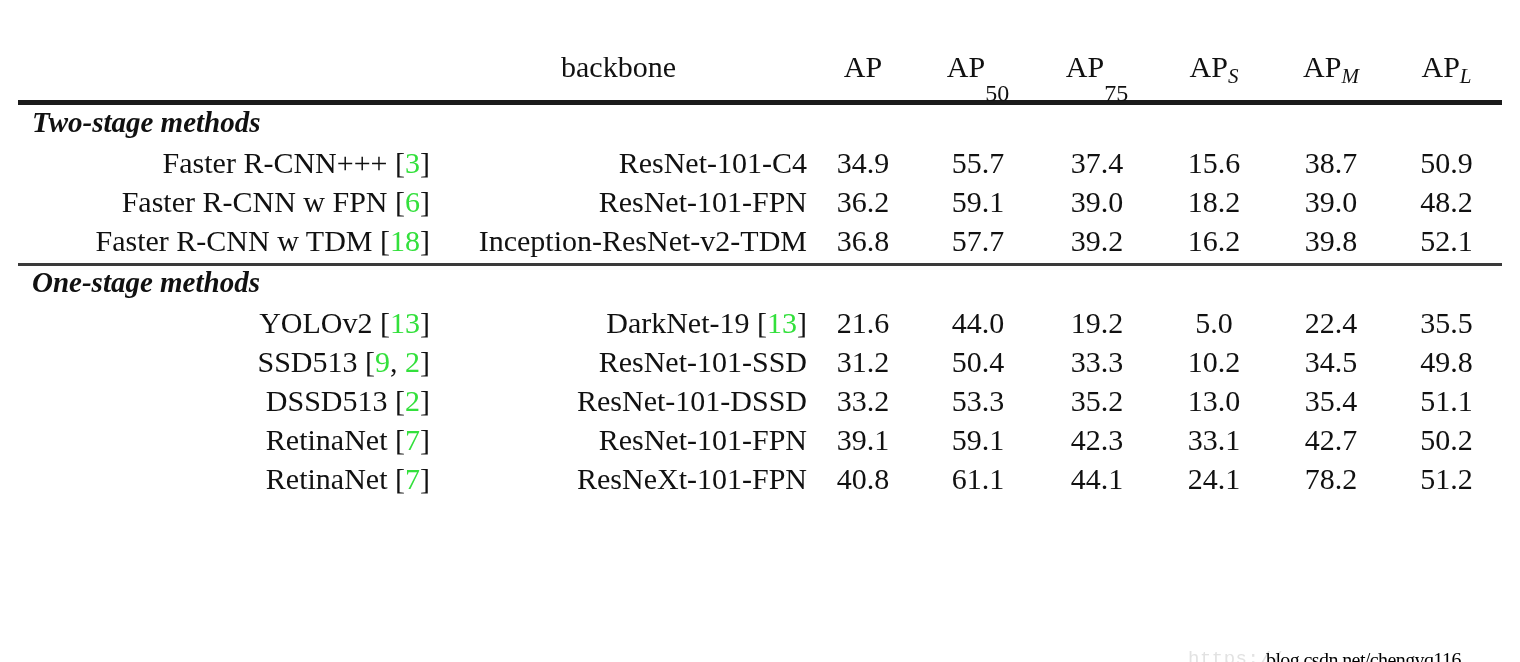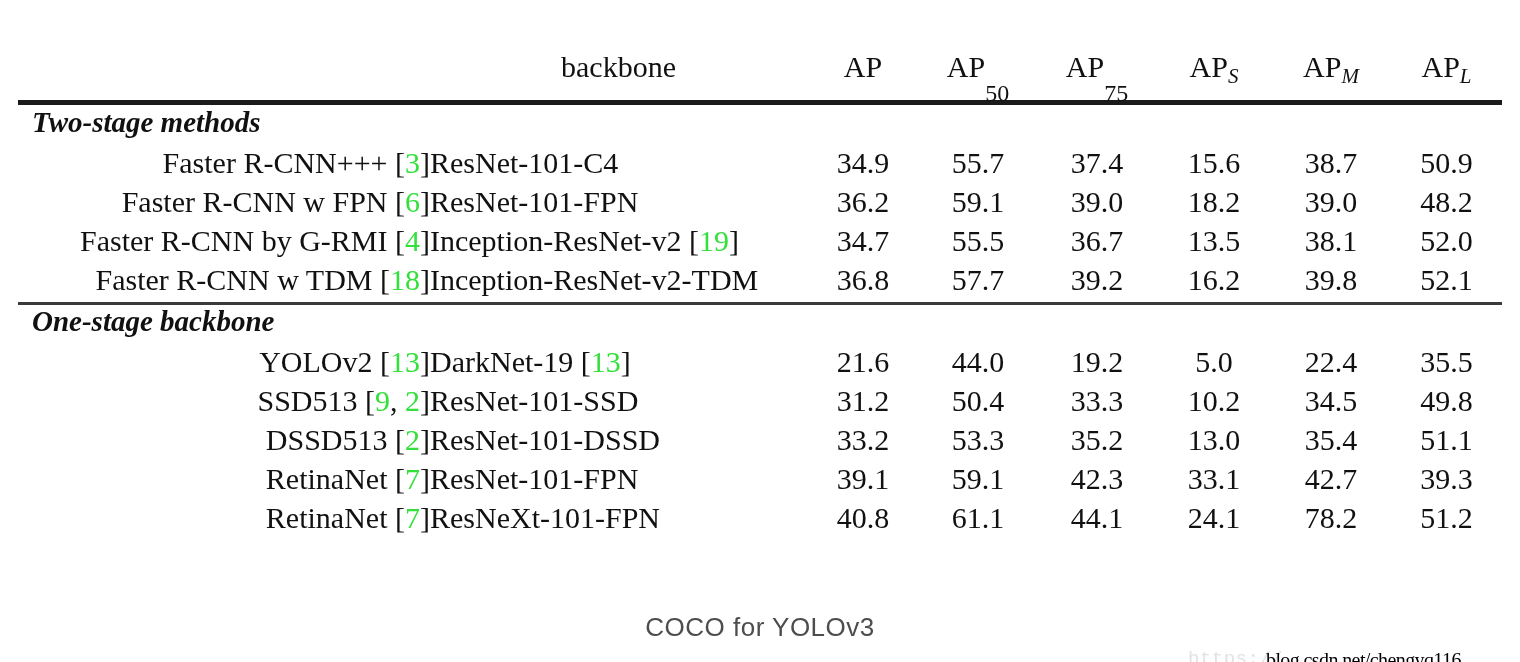--- a/index.html
+++ b/index.html
@@ -116,21 +116,21 @@
   tr.data td {
     height: 39px;
     font-size: 30px;
     text-align: center;
     white-space: nowrap;
   }
   tr.data td.method {
     text-align: right;
     padding-left: 24px;
   }
-  tr.data td.backbone { text-align: left; }
+  tr.data td.backbone { text-align: right; }
 
   td.b { font-weight: bold; }
 
   .cite { color: #111111; }
   .cite .num { color: #33e03c; }
 
   
   #caption {
     position: absolute;
     left: 0;
@@ -234,51 +234,41 @@
             <td class="method"><span>Faster R-CNN w FPN </span><span class="cite">[<span class="num">6</span>]</span></td>
             <td class="backbone vrule-l"><span>ResNet-101-FPN</span></td>
             <td class="vrule-l">36.2</td>
             <td>59.1</td>
             <td>39.0</td>
             <td class="vrule-l">18.2</td>
             <td>39.0</td>
             <td>48.2</td>
           </tr>
           <tr class="data">
-            <td class="method"><span>Faster R-CNN by G-RMI </span><span class="cite">[<span class="num">4</span>]</span></td>
-            <td class="backbone vrule-l"><span>Inception-ResNet-v2 </span><span class="cite">[<span class="num">19</span>]</span></td>
-            <td class="vrule-l">34.7</td>
-            <td>55.5</td>
-            <td>36.7</td>
-            <td class="vrule-l">13.5</td>
-            <td>38.1</td>
-            <td>52.0</td>
-          </tr>
-          <tr class="data">
             <td class="method"><span>Faster R-CNN w TDM </span><span class="cite">[<span class="num">18</span>]</span></td>
             <td class="backbone vrule-l"><span>Inception-ResNet-v2-TDM</span></td>
             <td class="vrule-l">36.8</td>
             <td>57.7</td>
             <td>39.2</td>
             <td class="vrule-l">16.2</td>
             <td>39.8</td>
             <td class="b">52.1</td>
           </tr>
           <tr class="rule-thin">
             <td></td>
             <td class="vrule-l"></td>
             <td class="vrule-l"></td>
             <td></td>
             <td></td>
             <td class="vrule-l"></td>
             <td></td>
             <td></td>
           </tr>
           <tr class="section">
-            <td>One-stage backbone</td>
+            <td>One-stage methods</td>
             <td class="vrule-l">&nbsp;</td>
             <td class="vrule-l">&nbsp;</td>
             <td>&nbsp;</td>
             <td>&nbsp;</td>
             <td class="vrule-l">&nbsp;</td>
             <td>&nbsp;</td>
             <td>&nbsp;</td>
           </tr>
           <tr class="data">
             <td class="method"><span>YOLOv2 </span><span class="cite">[<span class="num">13</span>]</span></td>
@@ -311,36 +301,35 @@
             <td>51.1</td>
           </tr>
           <tr class="data">
             <td class="method"><span>RetinaNet </span><span class="cite">[<span class="num">7</span>]</span></td>
             <td class="backbone vrule-l"><span>ResNet-101-FPN</span></td>
             <td class="vrule-l">39.1</td>
             <td>59.1</td>
             <td>42.3</td>
             <td class="vrule-l">33.1</td>
             <td>42.7</td>
-            <td>39.3</td>
+            <td>50.2</td>
           </tr>
           <tr class="data">
             <td class="method"><span>RetinaNet </span><span class="cite">[<span class="num">7</span>]</span></td>
             <td class="backbone vrule-l"><span>ResNeXt-101-FPN</span></td>
             <td class="vrule-l b">40.8</td>
             <td class="b">61.1</td>
             <td class="b">44.1</td>
             <td class="vrule-l b">24.1</td>
             <td class="b">78.2</td>
             <td>51.2</td>
           </tr>
         </tbody>
     </table>
   </div>
 
-  <div id="caption">COCO for YOLOv3</div>
 
   <div id="watermark">
     <span class="wm">https://</span>
     <span class="wm wm2">blog.csdn.net/chengyq116</span>
   </div>
 
 </div>
 
 </body></html>

